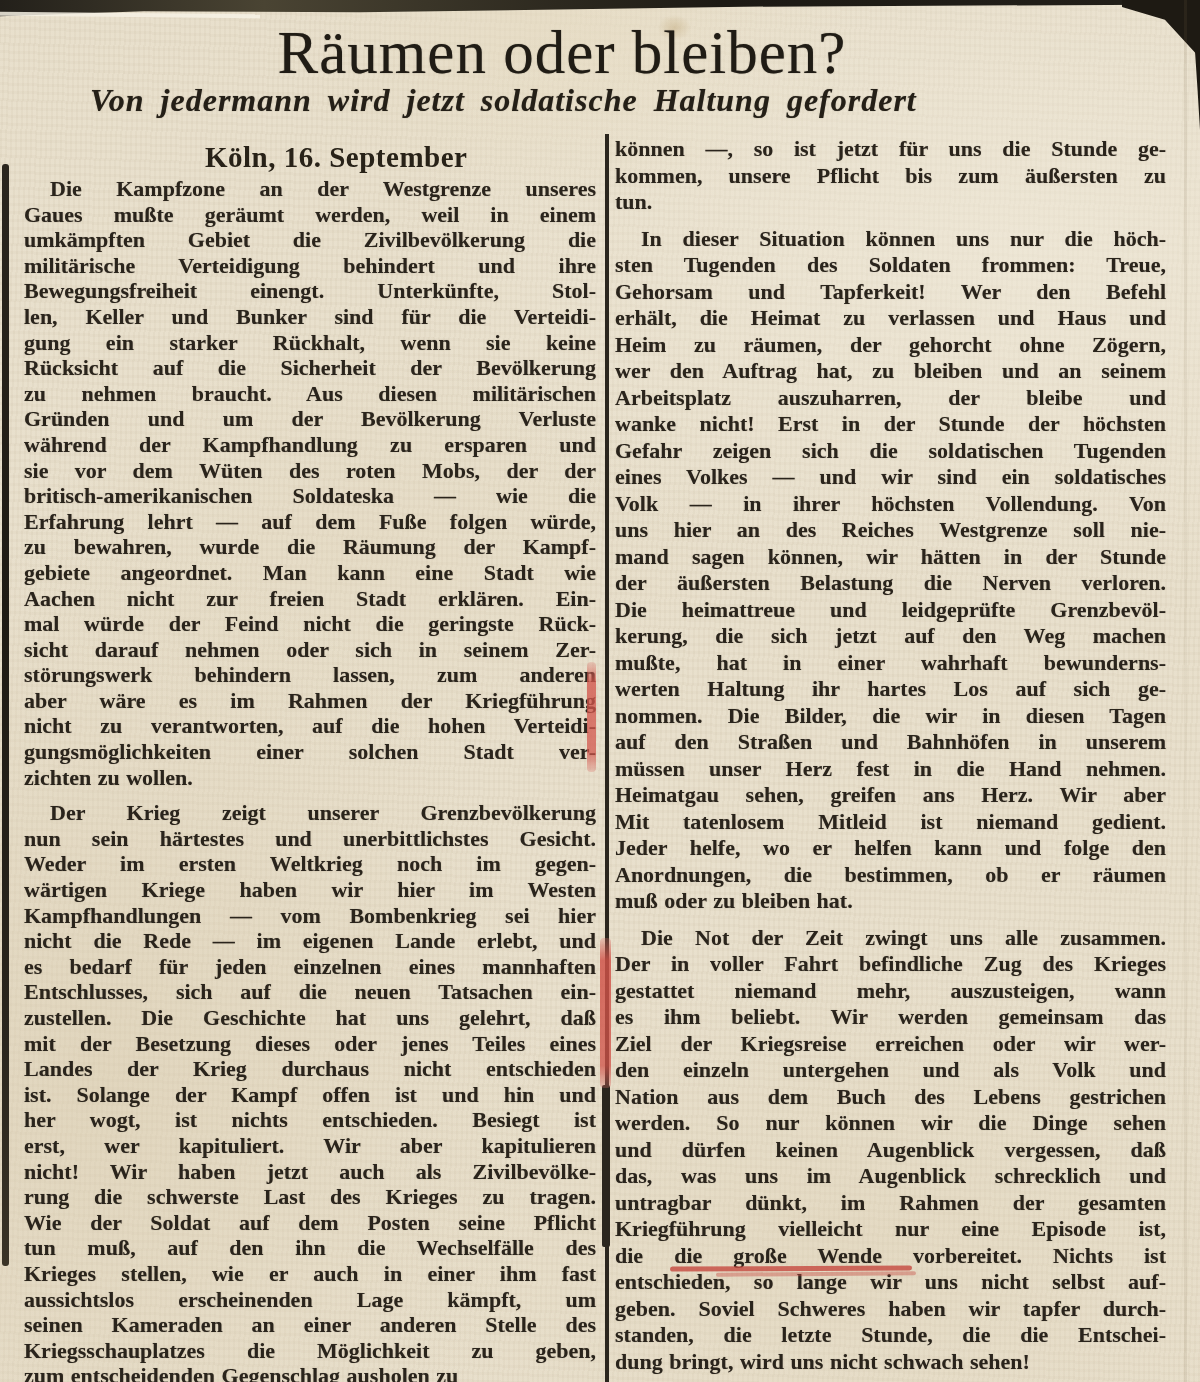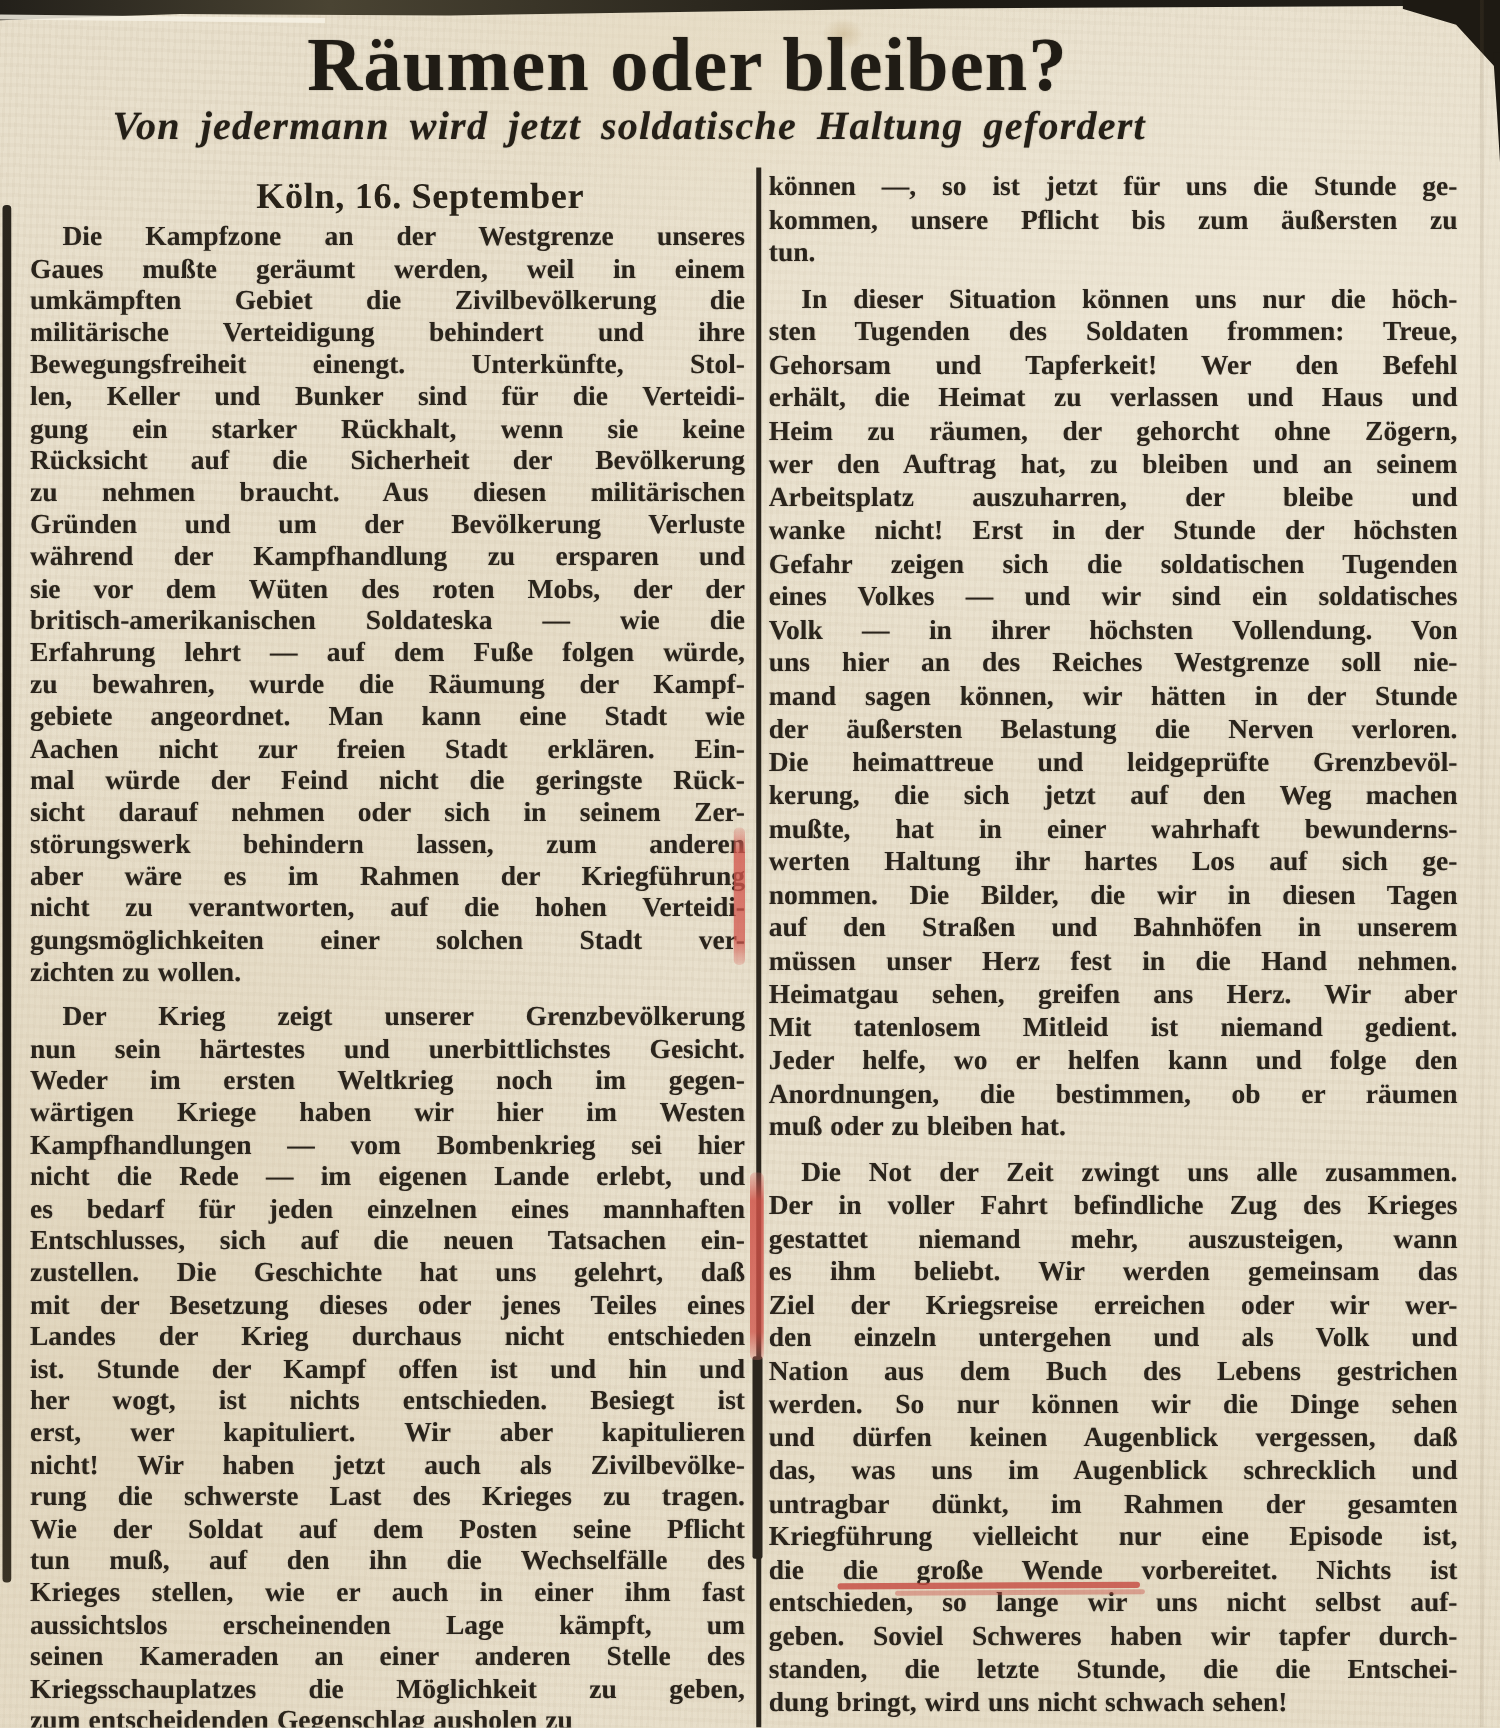--- a/index.html
+++ b/index.html
@@ -27,22 +27,22 @@
     clip-path:polygon(10% 0,100% 0,100% 100%,55% 34%,0 12%,0 0);}
   .right-edge-line{top:42px;right:0;width:8px;height:88px;
     clip-path:polygon(30% 0,100% 0,100% 100%,70% 55%);}
   .left-border{position:absolute;left:2px;top:164px;width:7px;height:1102px;
     background:linear-gradient(180deg,#2b261e,#1f1b14 40%,#2b261e 80%,#3a3326);border-radius:3px;}
   .divider{position:absolute;left:605px;top:134px;width:4px;height:1248px;background:#2b261e;}
   .divider-thick{position:absolute;left:602px;top:1085px;width:8px;height:162px;background:#2b261e;border-radius:2px;}
   .fold{position:absolute;right:13px;top:0;width:3px;height:100%;
     background:linear-gradient(180deg,rgba(120,100,70,.14),rgba(120,100,70,.04) 60%,rgba(120,100,70,.12));}
 
-  .title{position:absolute;top:2px;left:150px;width:800px;text-align:center;
-    font-size:61px;font-weight:bold;letter-spacing:1px;color:#201c15;
+  .title{position:absolute;top:2px;left:162px;width:800px;text-align:center;
+    font-size:61px;font-weight:normal;letter-spacing:1px;color:#201c15;
     text-shadow:0 0 1px rgba(32,26,18,.6);white-space:nowrap;margin-top:16px;}
   .subtitle{position:absolute;top:82px;left:90px;width:962px;text-align:left;
     font-size:32px;font-weight:bold;font-style:italic;letter-spacing:1px;word-spacing:7px;
     color:#241f17;text-shadow:0 0 1px rgba(32,26,18,.5);white-space:nowrap;}
   .dateline{position:absolute;left:205px;top:141px;font-size:29px;font-weight:bold;
     letter-spacing:.5px;color:#282218;}
 
   .col{position:absolute;font-size:22px;font-weight:bold;color:#2a241c;
     text-align:justify;word-spacing:1px;text-shadow:0 0 1px rgba(45,35,22,.35);}
   .col-left{left:24px;top:176px;width:572px;line-height:25.6px;}
@@ -111,21 +111,21 @@
       <div class="line">nun sein härtestes und unerbittlichstes Gesicht.</div>
       <div class="line">Weder im ersten Weltkrieg noch im gegen-</div>
       <div class="line">wärtigen Kriege haben wir hier im Westen</div>
       <div class="line">Kampfhandlungen — vom Bombenkrieg sei hier</div>
       <div class="line">nicht die Rede — im eigenen Lande erlebt, und</div>
       <div class="line">es bedarf für jeden einzelnen eines mannhaften</div>
       <div class="line">Entschlusses, sich auf die neuen Tatsachen ein-</div>
       <div class="line">zustellen. Die Geschichte hat uns gelehrt, daß</div>
       <div class="line">mit der Besetzung dieses oder jenes Teiles eines</div>
       <div class="line">Landes der Krieg durchaus nicht entschieden</div>
-      <div class="line">ist. Stunde der Kampf offen ist und hin und</div>
+      <div class="line">ist. Solange der Kampf offen ist und hin und</div>
       <div class="line">her wogt, ist nichts entschieden. Besiegt ist</div>
       <div class="line">erst, wer kapituliert. Wir aber kapitulieren</div>
       <div class="line">nicht! Wir haben jetzt auch als Zivilbevölke-</div>
       <div class="line">rung die schwerste Last des Krieges zu tragen.</div>
       <div class="line">Wie der Soldat auf dem Posten seine Pflicht</div>
       <div class="line">tun muß, auf den ihn die Wechselfälle des</div>
       <div class="line">Krieges stellen, wie er auch in einer ihm fast</div>
       <div class="line">aussichtslos erscheinenden Lage kämpft, um</div>
       <div class="line">seinen Kameraden an einer anderen Stelle des</div>
       <div class="line">Kriegsschauplatzes die Möglichkeit zu geben,</div>

